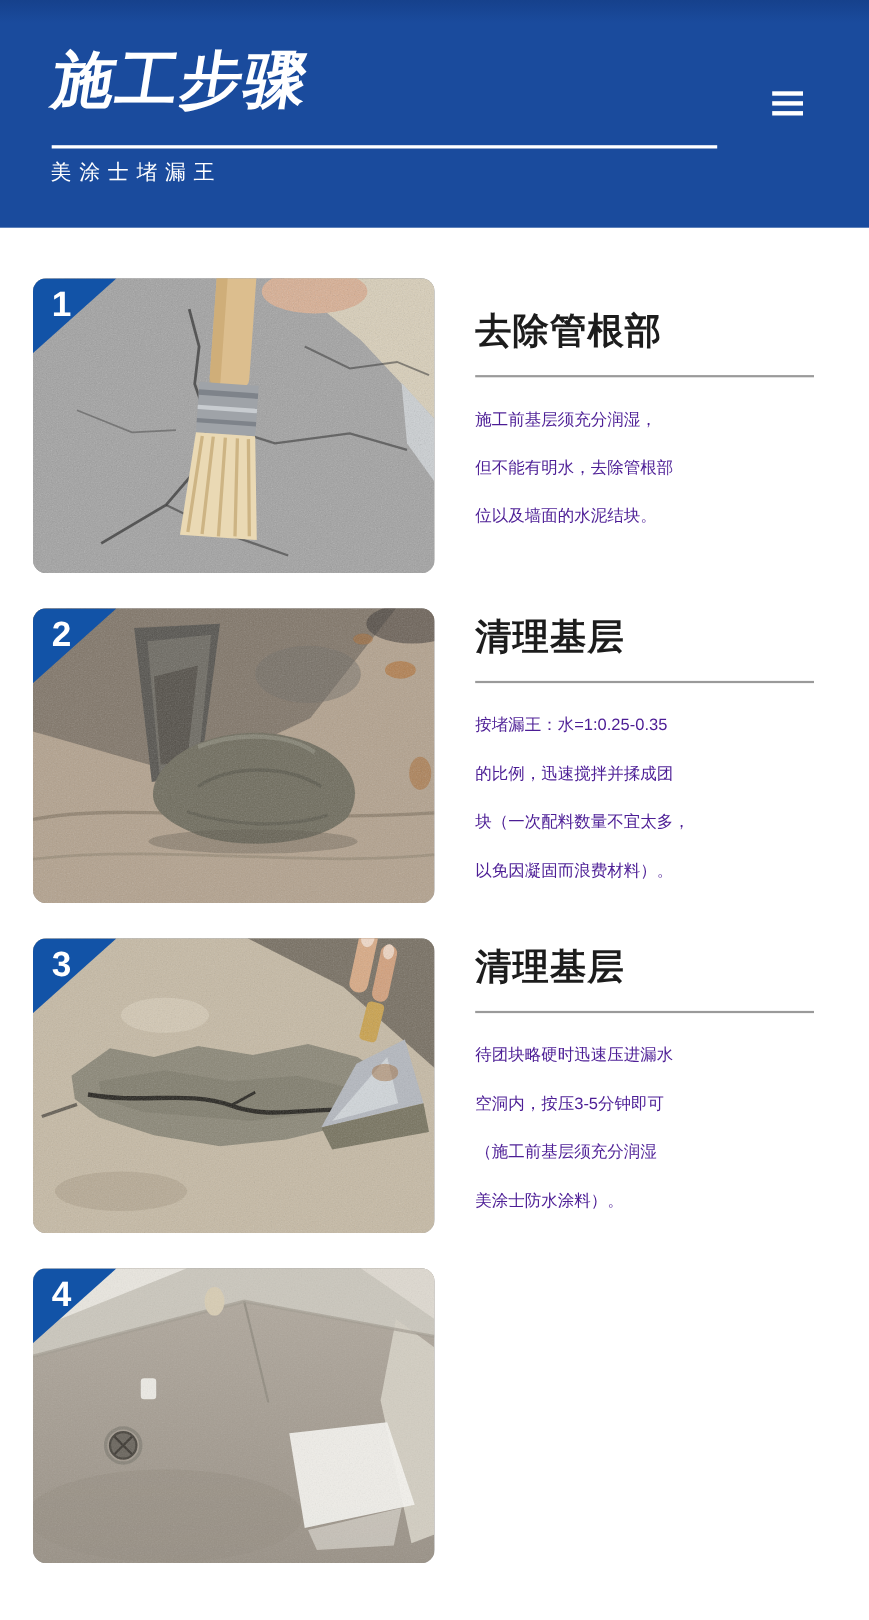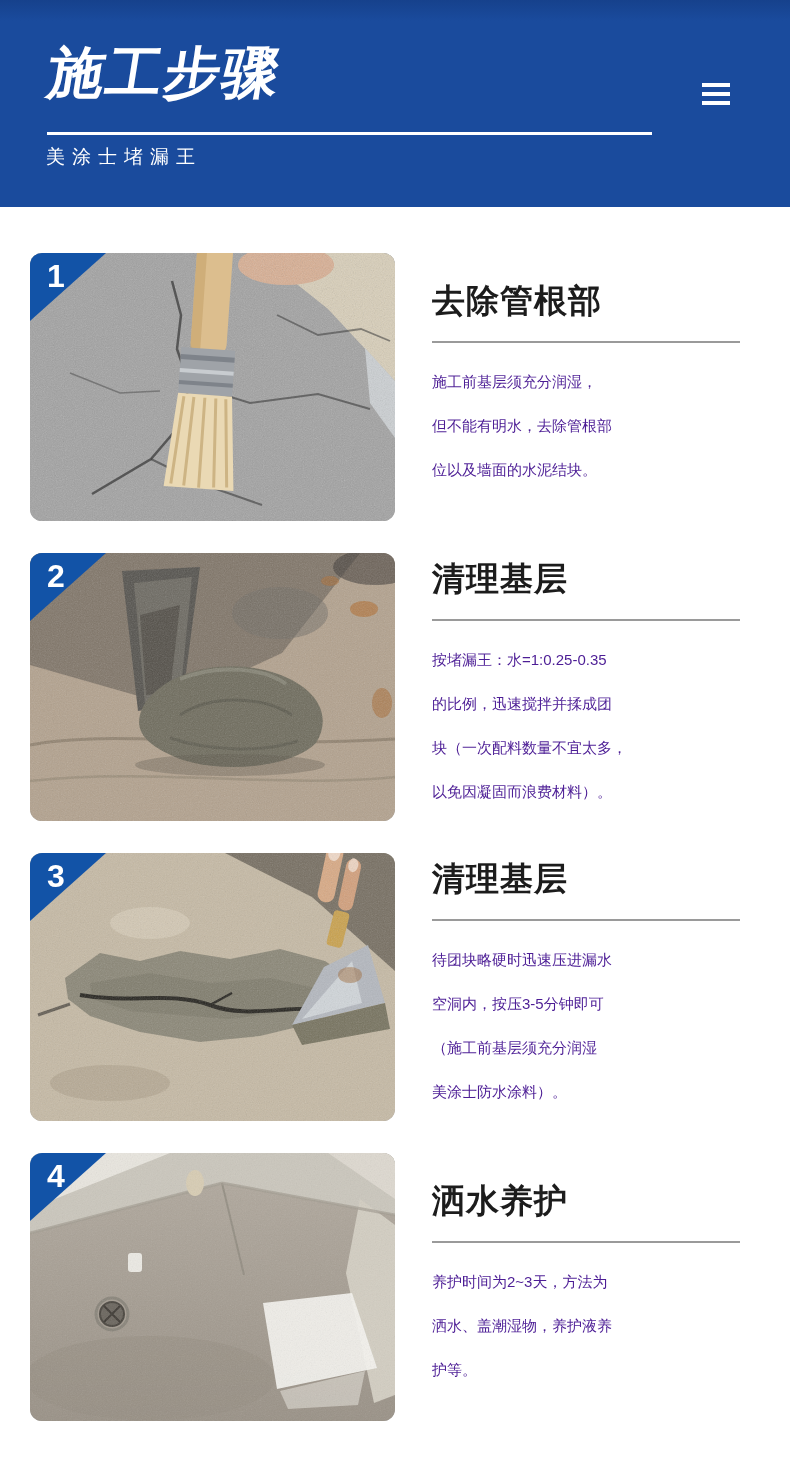--- a/index.html
+++ b/index.html
@@ -208,23 +208,16 @@
           <circle cx="82" cy="161" r="16" fill="none" stroke="#8a857b" stroke-width="3"></circle>
           <circle cx="82" cy="161" r="12" fill="#6b665e" stroke="#4a463f" stroke-width="2"></circle>
           <path d="M74,153 L90,169 M90,153 L74,169" stroke="#3f3b35" stroke-width="2"></path>
           <rect x="98" y="100" width="14" height="19" rx="3" fill="#eceae4"></rect>
           <ellipse cx="165" cy="30" rx="9" ry="13" fill="#d8cdb4"></ellipse>
           <rect width="365" height="268" filter="url(#g4)" opacity="0.16"></rect>
         </svg>
         <div class="badge-tri"></div>
         <span class="badge-num">4</span>
       </div>
-      <div class="info">
-        <h2 class="step-title">洒水养护</h2>
-        <div class="rule"></div>
-        <p class="desc">养护时间为2~3天，方法为
-洒水、盖潮湿物，养护液养
-护等。</p>
-      </div>
     </section>
 
   </main>
 </div>
 
 </body></html>

